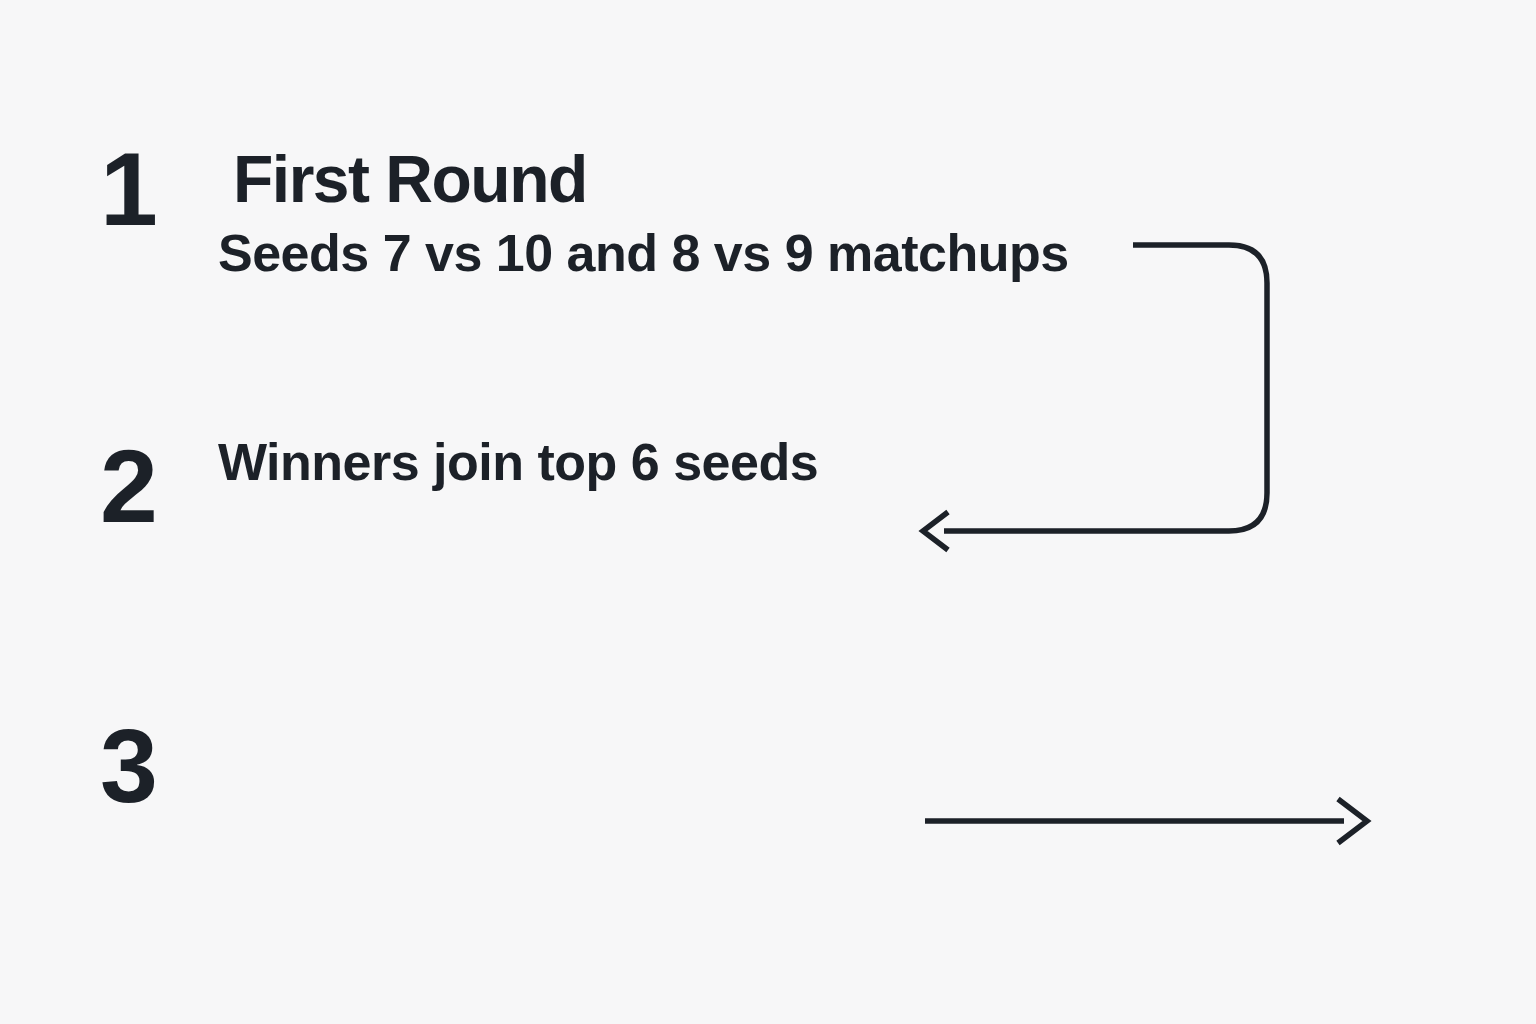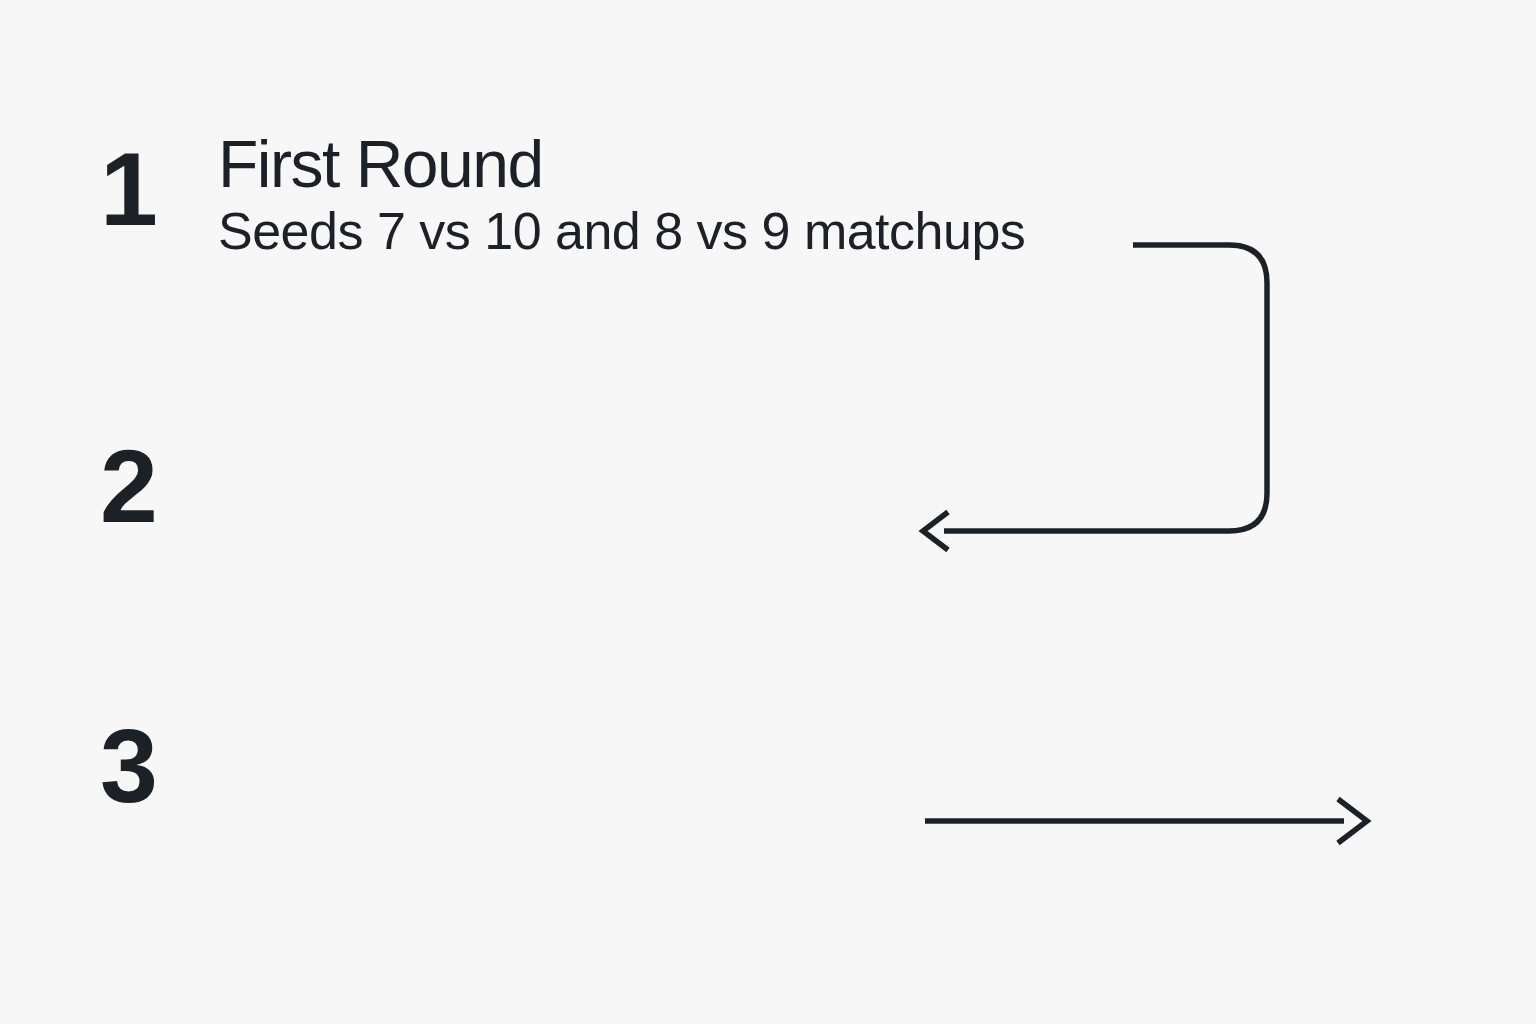--- a/index.html
+++ b/index.html
@@ -44,31 +44,31 @@
     margin-top:6px;
     font-size:104px;
     line-height:1;
     font-weight:700;
     letter-spacing:-2px;
   }
   .step .text{
     display:block;
   }
   .step .title{
-    margin:0;
+    margin:15px;
     font-size:66px;
     line-height:1;
-    font-weight:400;
+    font-weight:700;
     letter-spacing:-1.5px;
   }
   .step .desc{
     margin:8px 0 0 0;
     font-size:52px;
     line-height:1;
-    font-weight:400;
+    font-weight:700;
     letter-spacing:-0.5px;
   }
   .step-1{top:131px;}
   .step-2{top:428px;}
   .step-3{top:708px;}
 </style>
 </head>
 <body>
 
 <div class="canvas">
@@ -90,20 +90,21 @@
     <div class="num">1</div>
     <div class="text">
       <h2 class="title">First Round</h2>
       <p class="desc">Seeds 7 vs 10 and 8 vs 9 matchups</p>
     </div>
   </section>
 
   <section class="step step-2">
     <div class="num">2</div>
     <div class="text">
+      <p class="desc">Winners join top 6 seeds</p>
     </div>
   </section>
 
   <section class="step step-3">
     <div class="num">3</div>
     <div class="text">
     </div>
   </section>
 
 </div>

